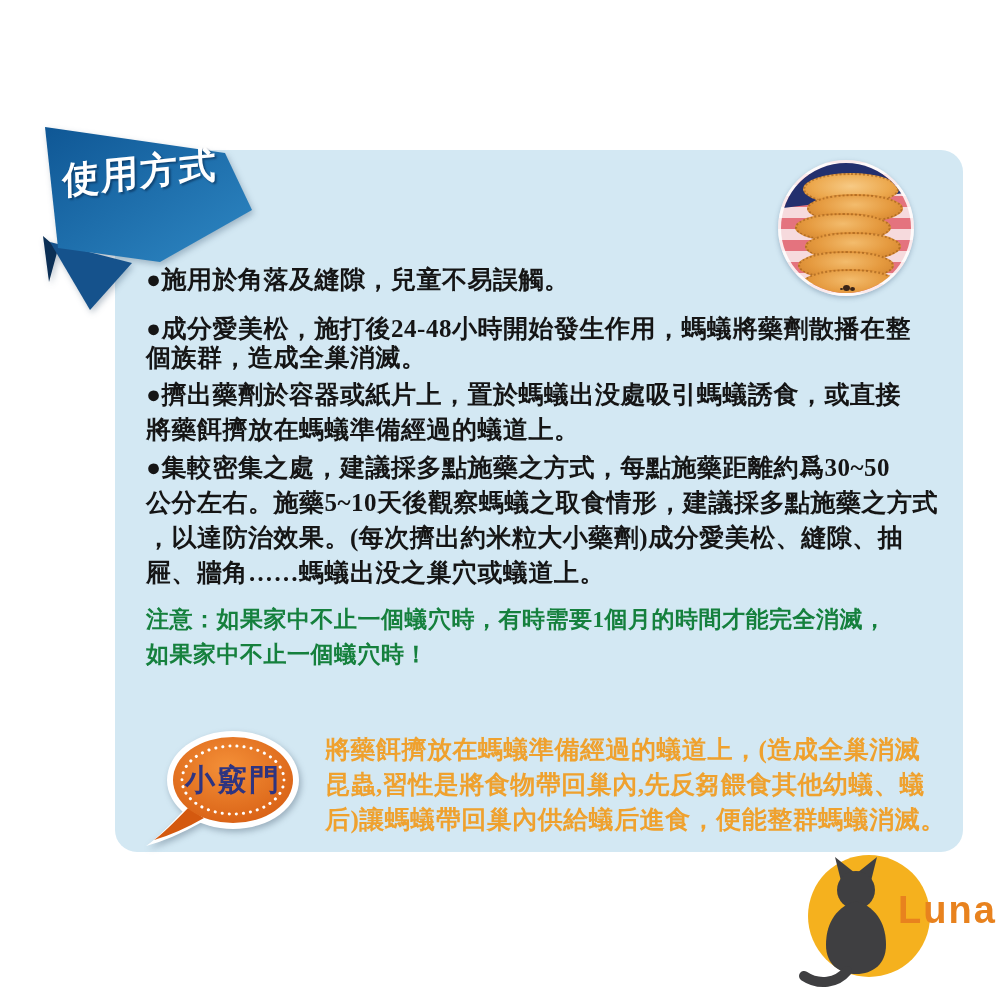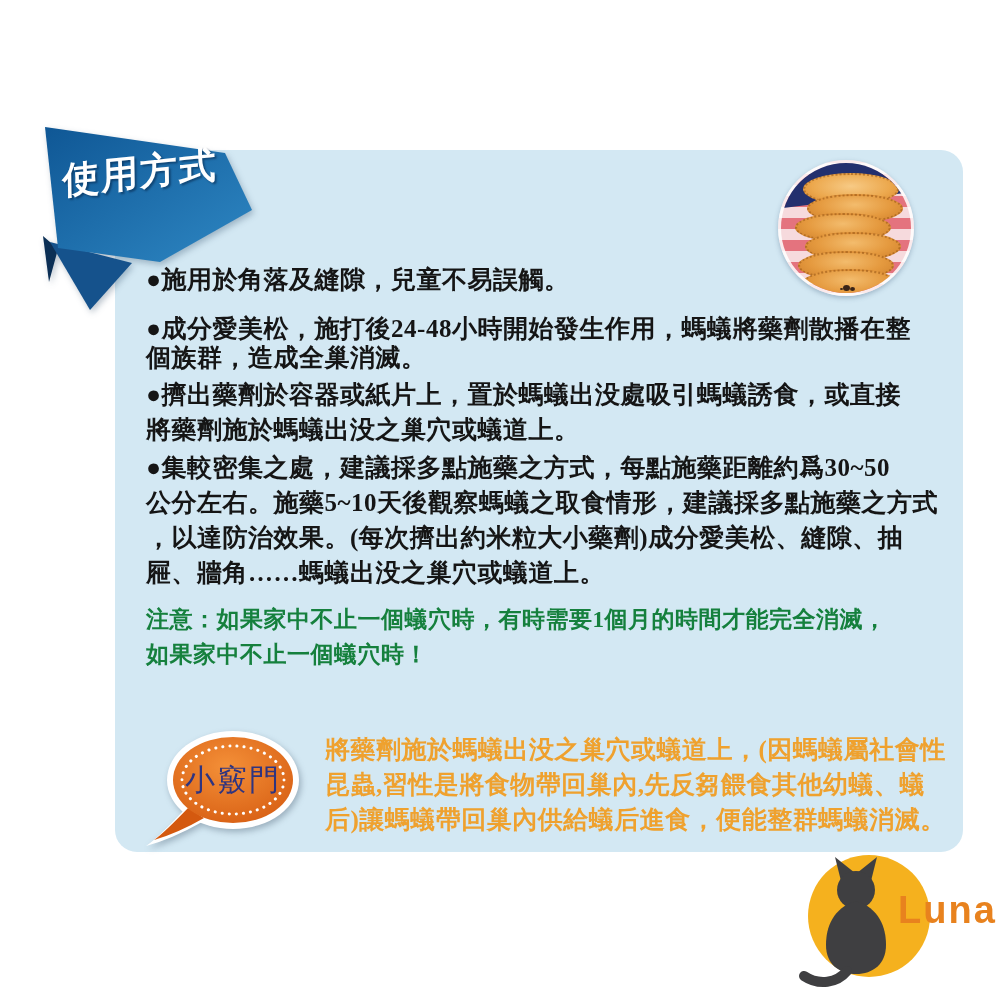--- a/index.html
+++ b/index.html
@@ -59,21 +59,21 @@
   .line { position:absolute; left:146px; white-space:nowrap; font-weight:bold; }
   .body-line { font-size:25px; color:#151515; letter-spacing:.5px; }
   .warn-line { font-size:23px; color:#15803d; letter-spacing:.5px; }
   .tip-line  { left:325px; font-size:25px; color:#efa12e; letter-spacing:.5px; }
 
   
   .bubble-svg { position:absolute; left:138px; top:712px; width:200px; height:145px; overflow:visible;
                 filter:drop-shadow(2px 3px 3px rgba(70,90,110,.4)); }
   .bubble-label {
     position:absolute; left:173px; top:760px; width:120px; height:40px;
-    text-align:center; font-size:30px; font-weight:normal; color:#2e3480;
+    text-align:center; font-size:30px; font-weight:bold; color:#2e3480;
     letter-spacing:2px; white-space:nowrap;
   }
 
   
   .luna-svg { position:absolute; left:795px; top:845px; width:210px; height:155px; overflow:visible; }
   .luna-text {
     position:absolute; left:898px; top:889px;
     font-family:Liberation Sans, sans-serif;
     font-size:38px; font-weight:bold; color:#e8821e; letter-spacing:2px;
   }
@@ -108,21 +108,21 @@
     <polygon points="15,7 195,33 222,90 130,142 28,128" fill="url(#gradBanner)"></polygon>
   </svg>
   <div class="ribbon-label">使用方式</div>
 
   <div class="line body-line" style="top:263px">●施用於角落及縫隙，兒童不易誤觸。</div>
 
   <div class="line body-line" style="top:312px">●成分愛美松，施打後24-48小時開始發生作用，螞蟻將藥劑散播在整</div>
   <div class="line body-line" style="top:341px">個族群，造成全巢消滅。</div>
 
   <div class="line body-line" style="top:378px">●擠出藥劑於容器或紙片上，置於螞蟻出没處吸引螞蟻誘食，或直接</div>
-  <div class="line body-line" style="top:413px">將藥劑施於螞蟻出没之巢穴或蟻道上。</div>
+  <div class="line body-line" style="top:413px">將藥餌擠放在螞蟻準備經過的蟻道上。</div>
 
   <div class="line body-line" style="top:451px">●集較密集之處，建議採多點施藥之方式，每點施藥距離約爲30~50</div>
   <div class="line body-line" style="top:486px">公分左右。施藥5~10天後觀察螞蟻之取食情形，建議採多點施藥之方式</div>
   <div class="line body-line" style="top:521px">，以達防治效果。(每次擠出約米粒大小藥劑)成分愛美松、縫隙、抽</div>
   <div class="line body-line" style="top:556px">屜、牆角……螞蟻出没之巢穴或蟻道上。</div>
 
   <div class="line warn-line" style="top:604px">注意：如果家中不止一個蟻穴時，有時需要1個月的時間才能完全消滅，</div>
   <div class="line warn-line" style="top:639px">如果家中不止一個蟻穴時！</div>
 
   <svg class="bubble-svg" viewBox="0 0 200 145">
@@ -136,21 +136,21 @@
       </radialGradient>
     </defs>
     <path d="M46 98 Q20 126 8 134 Q34 127 64 110 Z" fill="#ffffff"></path>
     <ellipse cx="95" cy="68" rx="66" ry="49" fill="#ffffff"></ellipse>
     <path d="M50 96 Q26 121 16 128 Q40 121 66 106 Z" fill="#d4590f"></path>
     <ellipse cx="95" cy="68" rx="60" ry="43" fill="url(#gradBubble2)"></ellipse>
     <ellipse cx="95" cy="68" rx="51" ry="34" fill="none" stroke="#ffffff" stroke-width="3" stroke-dasharray="0.1 7" stroke-linecap="round"></ellipse>
   </svg>
   <div class="bubble-label">小竅門</div>
 
-  <div class="line tip-line" style="top:733px">將藥劑施於螞蟻出没之巢穴或蟻道上，(因螞蟻屬社會性</div>
+  <div class="line tip-line" style="top:733px">將藥餌擠放在螞蟻準備經過的蟻道上，(造成全巢消滅</div>
   <div class="line tip-line" style="top:768px">昆蟲,習性是將食物帶回巢內,先反芻餵食其他幼蟻、蟻</div>
   <div class="line tip-line" style="top:803px">后)讓螞蟻帶回巢內供給蟻后進食，便能整群螞蟻消滅。</div>
 
   <svg class="luna-svg" viewBox="0 0 210 155">
     <circle cx="74" cy="71" r="61" fill="#f5b11e"></circle>
     <g fill="#3f3f41">
       <polygon points="46,36 40,12 60,28"></polygon>
       <polygon points="76,36 82,12 62,28"></polygon>
       <circle cx="61" cy="45" r="19"></circle>
       <path d="M61 56 C38 63 31 82 31 100 C31 119 44 129 61 129 C78 129 91 119 91 100 C91 82 84 63 61 56 Z"></path>

